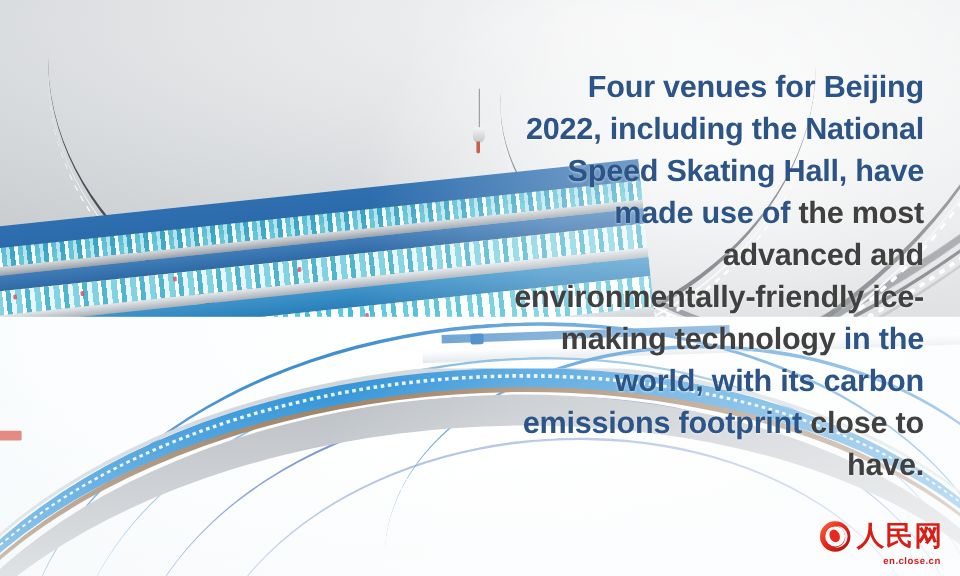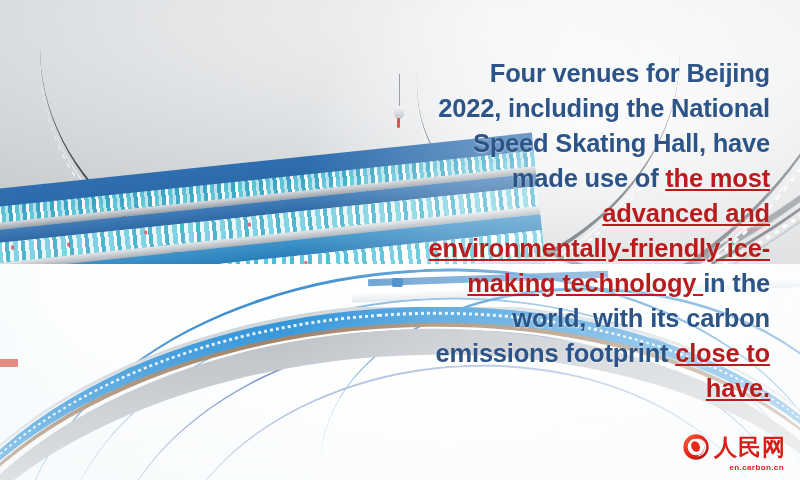--- a/index.html
+++ b/index.html
@@ -416,21 +416,21 @@
     top: 56px;
     width: 344px;
     text-align: right;
     font-size: 25.5px;
     line-height: 35px;
     font-weight: 700;
     letter-spacing: -0.2px;
     color: #2d5486;
     text-shadow: 0 1px 2px rgba(255,255,255,.55);
   }
-  .headline .hl { color: #b91c1c; text-decoration: underline; }
+  .headline .hl { color: #404040; }
 
   
   .logo {
     position: absolute;
     right: 14px;
     bottom: 8px;
     display: flex;
     flex-direction: column;
     align-items: flex-end;
     margin-top: 43px;
@@ -555,16 +555,16 @@
         </defs>
         <path d="M32 3 A29 29 0 1 0 32 61 A29 29 0 1 0 32 3 Z
                  M32 13 A19 19 0 1 1 32 51 A19 19 0 1 1 32 13 Z" fill="url(#swirlG)" fill-rule="evenodd"></path>
         <path d="M33 12 C49 12 58 24 55 37 C52 49 41 55 31 53
                  C44 52 51 43 51 33 C51 22 43 14 33 12 Z" fill="#ffffff" opacity=".92"></path>
         <ellipse cx="30" cy="30" rx="13" ry="16" transform="rotate(-24 30 30)" fill="#ffffff" opacity=".95"></ellipse>
         <ellipse cx="31" cy="31" rx="9.5" ry="12.5" transform="rotate(-24 31 31)" fill="#e8281c"></ellipse>
       </svg>
       <span class="logo-cn">人民网</span>
     </div>
-    <span class="logo-url">en.carbon.cn</span>
+    <span class="logo-url">en.close.cn</span>
   </div>
 
 </div>
 
 </body></html>

